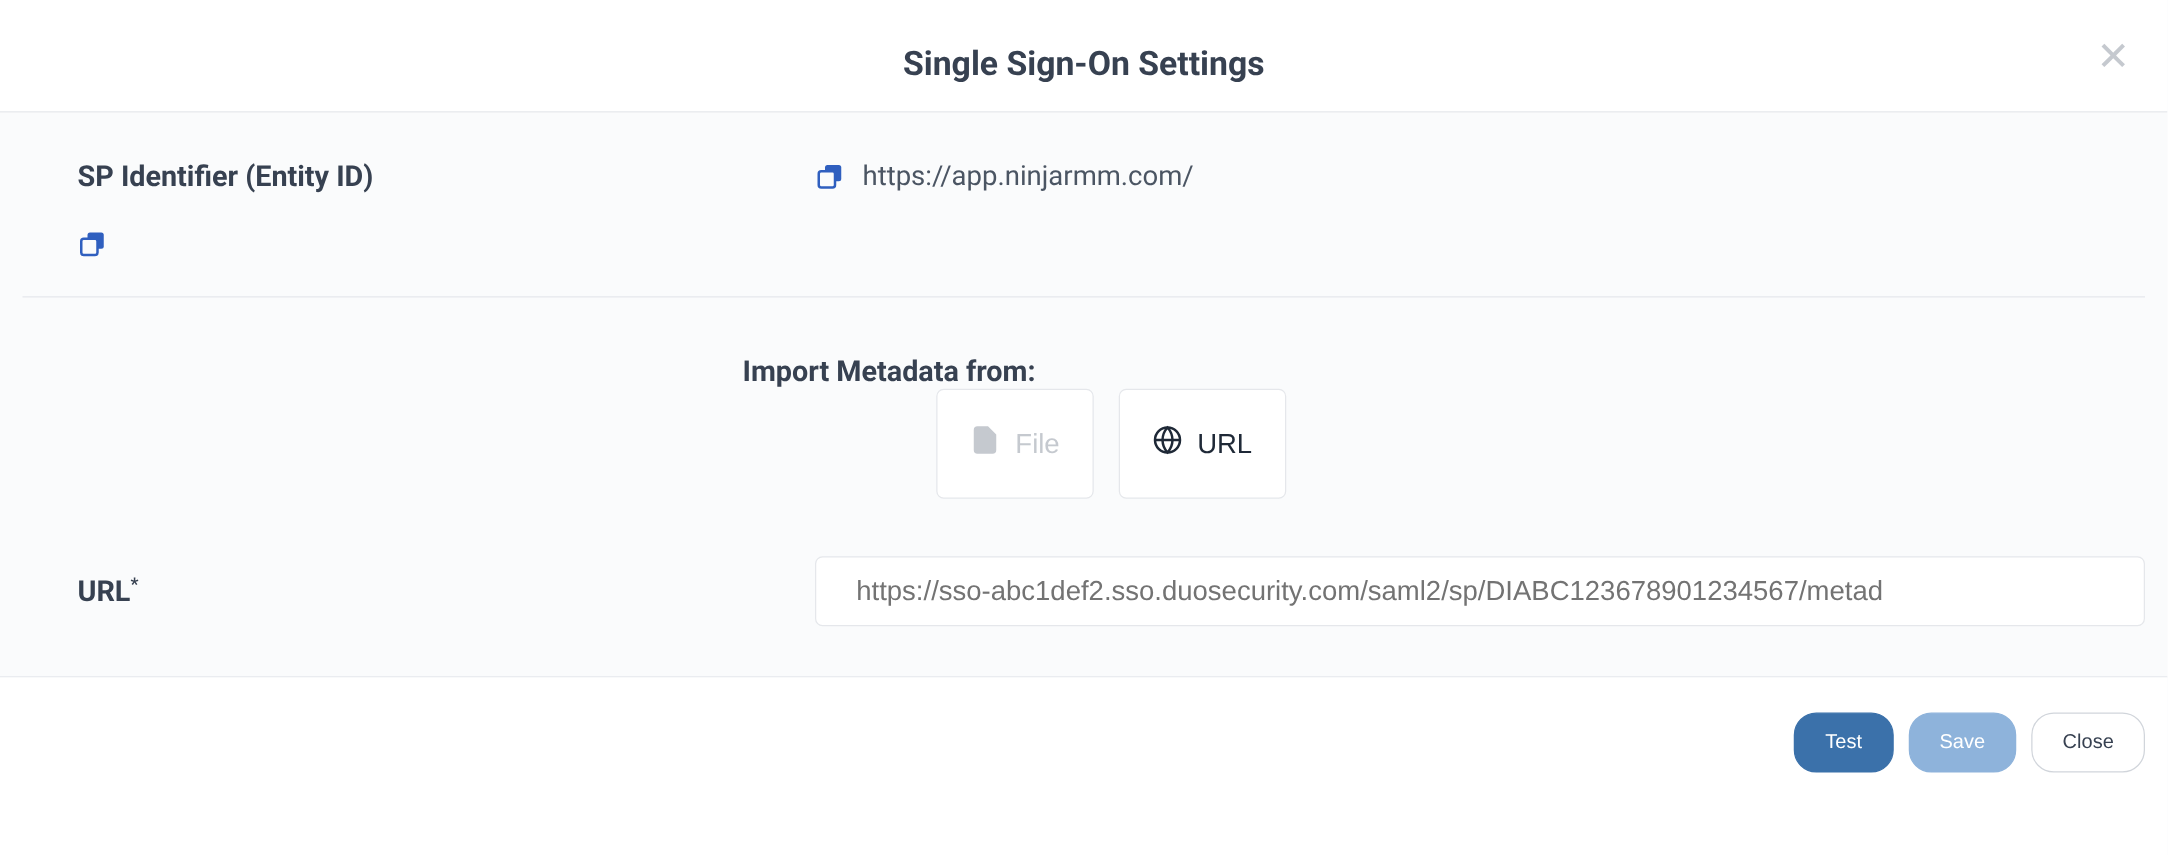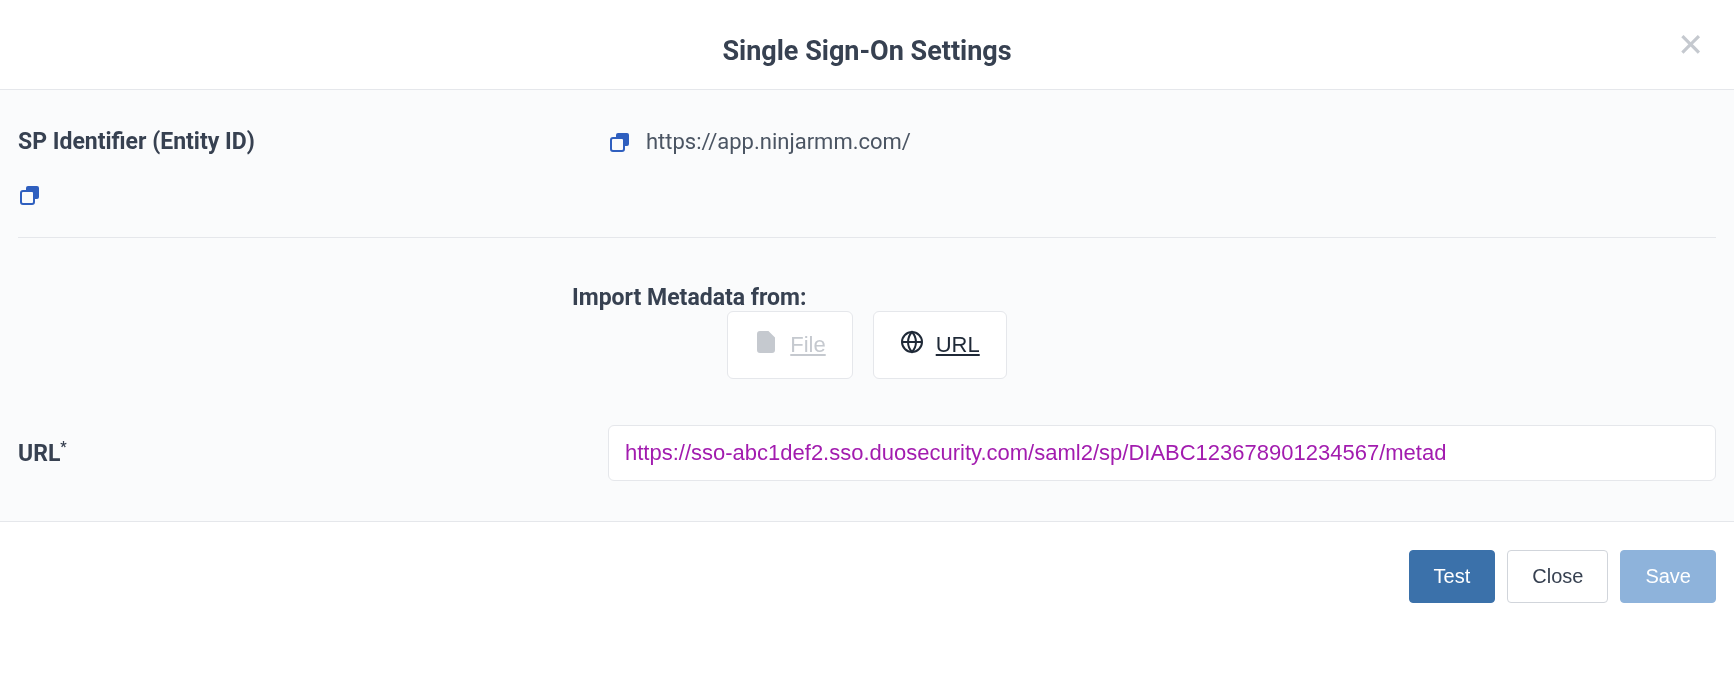--- a/index.html
+++ b/index.html
@@ -41,35 +41,36 @@
     }
     .modal-body {
       background: #fafbfc;
       padding: 38px 18px 40px 18px;
       border-bottom: 1px solid #e5e7eb;
     }
     .field-row {
       display: flex;
       align-items: center;
       margin-bottom: 28px;
+      margin-left: 44px;
     }
     .field-label {
       width: 590px;
       font-size: 23px;
       font-weight: 700;
       color: #374151;
     }
     .field-label sup {
       font-size: 14px;
       vertical-align: super;
       font-weight: 700;
     }
     .field-value-wrap {
       display: flex;
-      align-items: center;
+      align-items: flex-start;
       gap: 14px;
       flex: 1;
     }
     .copy-icon {
       display: inline-flex;
       cursor: pointer;
     }
     .copy-icon svg {
       width: 24px;
       height: 24px;
@@ -84,66 +85,65 @@
       margin: 30px 0 46px 0;
     }
     .button-group {
       display: flex;
       gap: 20px;
     }
     .toggle-btn {
       display: inline-flex;
       align-items: center;
       gap: 12px;
-      padding: 18px 26px;
+      padding: 28px 26px;
       border: 1px solid #e5e7eb;
       background: #fff;
       border-radius: 6px;
       font-size: 22px;
       cursor: pointer;
       color: #1f2937;
-      text-decoration: underline;
     }
     .toggle-btn.inactive {
       color: #c5c9cf;
     }
     .toggle-btn.inactive svg {
       stroke: #c5c9cf;
       fill: #c5c9cf;
     }
     .toggle-btn svg {
       width: 24px;
       height: 24px;
     }
     .url-input {
       flex: 1;
       max-width: 1110px;
-      padding: 14px 16px;
+      padding: 14px 32px;
       border: 1px solid #e5e7eb;
       border-radius: 6px;
       font-size: 22px;
-      color: #a21caf;
+      color: #737373;
       background: #fff;
       outline: none;
     }
     .spacer-row {
       margin-bottom: 46px;
       flex-direction: column;
     }
     .modal-footer {
       display: flex;
       justify-content: flex-end;
       gap: 12px;
       padding: 28px 18px;
       background: #fff;
     }
     .footer-btn {
       padding: 14px 24px;
-      border-radius: 4px;
-      font-size: 20px;
+      border-radius: 18px;
+      font-size: 16px;
       cursor: pointer;
       border: 1px solid transparent;
     }
     .btn-primary {
       background: #3b71aa;
       color: #fff;
       border-color: #3b71aa;
     }
     .btn-primary-light {
       background: #8eb3db;
@@ -223,15 +223,15 @@
     <div class="field-label">
       <span>URL</span><sup>*</sup>
     </div>
     <input type="text" class="url-input" value="https://sso-abc1def2.sso.duosecurity.com/saml2/sp/DIABC123678901234567/metad" style="">
   </div>
 
 </div>
 
 <div class="modal-footer">
   <button class="footer-btn btn-primary">Test</button>
+  <button class="footer-btn btn-primary-light">Save</button>
   <button class="footer-btn btn-default">Close</button>
-  <button class="footer-btn btn-primary-light">Save</button>
 </div>
 
 </body></html>

